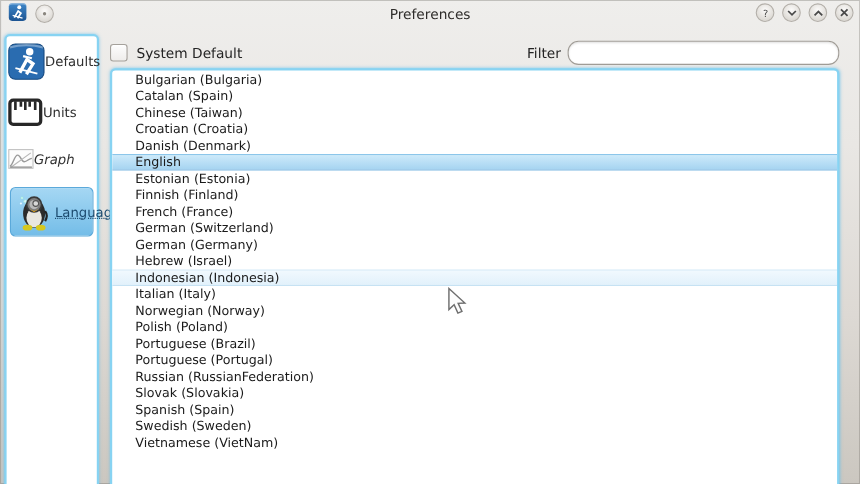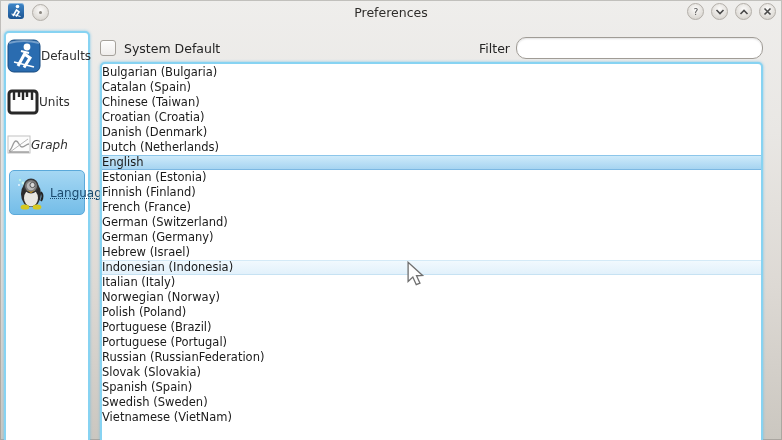--- a/index.html
+++ b/index.html
@@ -45,21 +45,21 @@
   .checkbox-label{position:absolute;left:124px;top:41px;font-size:12.5px;color:#242424;}
   .filter-label{position:absolute;left:479px;top:41px;font-size:12.5px;color:#242424;}
   .filter-input{position:absolute;left:516px;top:37px;width:247px;height:22px;box-sizing:border-box;
     border:1px solid #a09c96;border-radius:10px;background:#fff;
     box-shadow:inset 0 1px 2px rgba(0,0,0,.12);outline:none;
     font-family:"DejaVu Sans","Liberation Sans",sans-serif;font-size:12px;padding:0 8px;}
   
   .lang-list{position:absolute;left:100px;top:62px;right:19px;bottom:-8px;
     background:#fff;border:2px solid #87d3f2;border-radius:5px;box-sizing:border-box;
     box-shadow:0 0 3px rgba(100,190,235,.8);padding-top:1px;overflow:hidden;}
-  .row{height:15px;line-height:15px;font-size:11.5px;color:#1a1a1a;padding-left:0;
+  .row{height:15px;line-height:15px;font-size:11.5px;color:#1a1a1a;padding-left:21px;
     white-space:nowrap;cursor:default;}
   .row.selected{background:linear-gradient(180deg,#cdeafa,#a6d4f1);
     border-top:1px solid #8cc6ea;border-bottom:1px solid #7cb8e2;height:13px;line-height:13px;}
   .row.hovered{background:linear-gradient(180deg,#f1f9fe,#e2f1fb);
     border-top:1px solid #d4eaf7;border-bottom:1px solid #c6e2f3;height:13px;line-height:13px;}
   
   .cursor{position:absolute;left:406px;top:261px;pointer-events:none;}
 </style>
 </head>
 <body>
@@ -171,21 +171,20 @@
 <span class="checkbox-label">System Default</span>
 <span class="filter-label">Filter</span>
 <input class="filter-input" type="text" value="" style="">
 
 <div class="lang-list" id="language-list">
     <div class="row">Bulgarian (Bulgaria)</div>
     <div class="row">Catalan (Spain)</div>
     <div class="row">Chinese (Taiwan)</div>
     <div class="row">Croatian (Croatia)</div>
     <div class="row">Danish (Denmark)</div>
-    <div class="row">Dutch (Netherlands)</div>
     <div class="row selected">English</div>
     <div class="row">Estonian (Estonia)</div>
     <div class="row">Finnish (Finland)</div>
     <div class="row">French (France)</div>
     <div class="row">German (Switzerland)</div>
     <div class="row">German (Germany)</div>
     <div class="row">Hebrew (Israel)</div>
     <div class="row hovered">Indonesian (Indonesia)</div>
     <div class="row">Italian (Italy)</div>
     <div class="row">Norwegian (Norway)</div>

